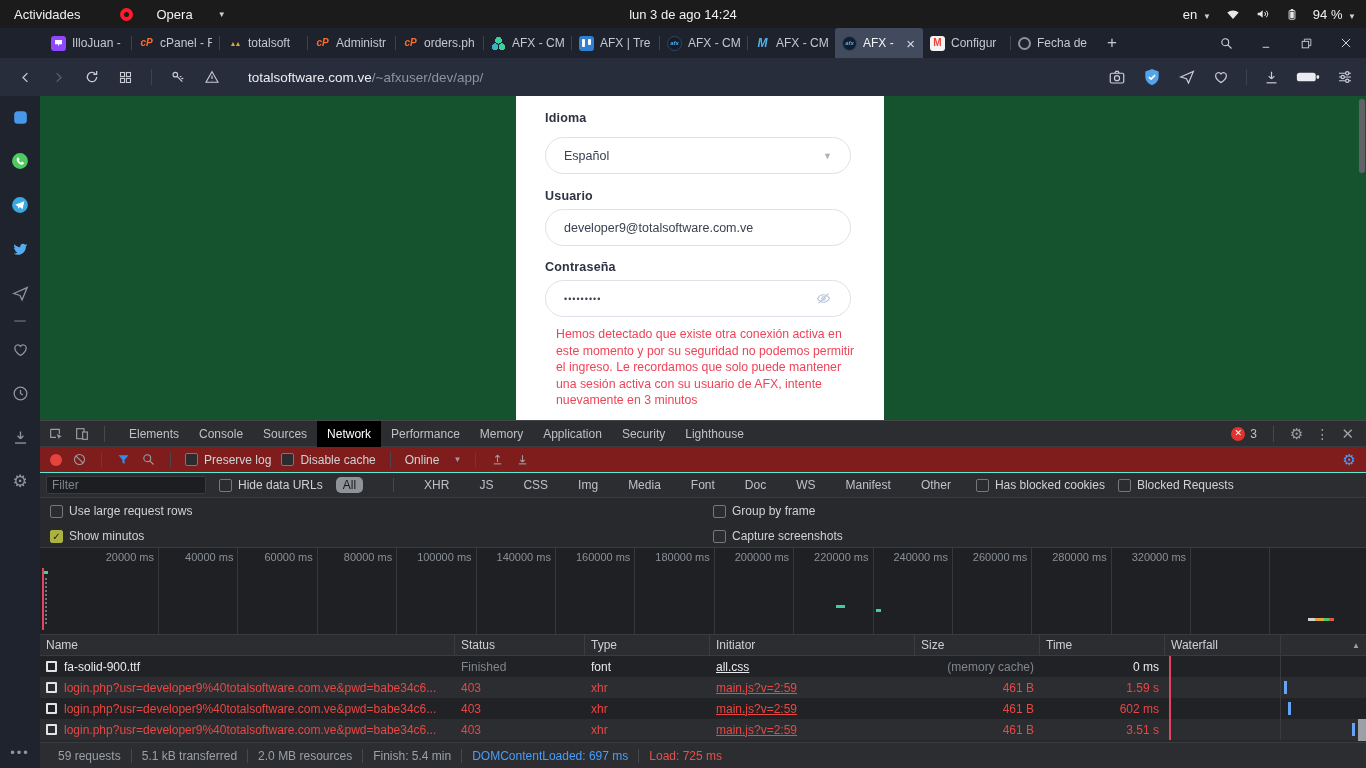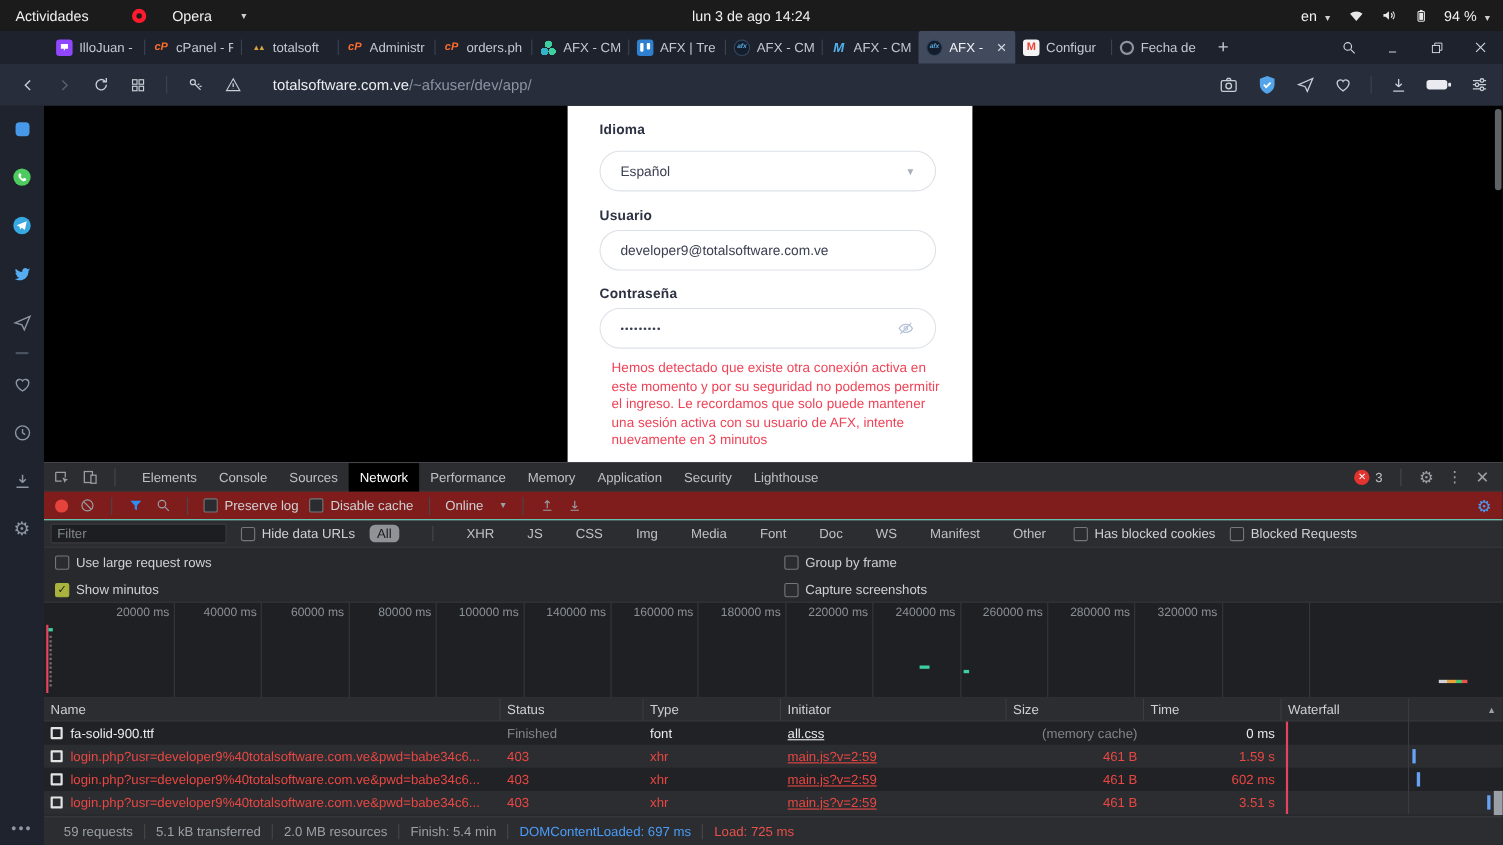--- a/index.html
+++ b/index.html
@@ -61,21 +61,21 @@
   .addr-right{position:absolute;right:12px;display:flex;align-items:center;gap:16px;color:#c9cdd6}
   .shieldwrap{width:20px;height:20px}
 
   
   .sidebar{position:absolute;top:96px;left:0;width:40px;bottom:0;background:#1e232e;z-index:20;display:flex;flex-direction:column;align-items:center;padding-top:10px;gap:22px}
   .sb-icon{width:22px;height:22px;display:flex;align-items:center;justify-content:center;color:#8f96a3}
   .sb-sep{width:12px;height:2px;background:#4a5261;border-radius:1px;margin:-6px 0}
   .sb-bottom{position:absolute;bottom:8px;left:0;width:40px;display:flex;justify-content:center;color:#8f96a3;letter-spacing:2px;font-size:13px}
 
   
-  .pagearea{position:absolute;top:96px;left:40px;right:0;height:324px;background:#000000;overflow:hidden}
+  .pagearea{position:absolute;top:96px;left:40px;right:0;height:324px;background:#14532d;overflow:hidden}
   .page-scrollbar{position:absolute;right:1px;top:3px;width:6px;height:74px;background:#5f6368;border-radius:3px}
   .card{position:absolute;left:476px;top:0;width:368px;height:324px;background:#ffffff;color:#2d3142}
   .f-label{position:absolute;left:29px;font-size:12.5px;font-weight:bold;letter-spacing:.2px;color:#2d3142}
   .pill{position:absolute;left:29px;width:306px;height:37px;border:1px solid #dde1e8;border-radius:19px;
     display:flex;align-items:center;padding:0 18px;font-size:12.5px;color:#3b4152;background:#fff}
   .pill .chev{margin-left:auto;color:#a9afbb;font-size:9px}
   .pill input{border:0;outline:0;background:transparent;font:inherit;color:inherit;width:100%}
   .eye{margin-left:auto;color:#b6c2d8}
   .err{position:absolute;left:40px;top:230px;width:300px;font-size:12.3px;line-height:16.5px;color:#ee4458}
 
@@ -618,20 +618,23 @@
         <div class="tickcell" style="width: 79.4px;">
           <span>140000 ms</span>
         </div>
         <div class="tickcell" style="width: 79.4px;">
           <span>160000 ms</span>
         </div>
         <div class="tickcell" style="width: 79.4px;">
           <span>180000 ms</span>
         </div>
         <div class="tickcell" style="width: 79.4px;">
+          <span>200000 ms</span>
+        </div>
+        <div class="tickcell" style="width: 79.4px;">
           <span>220000 ms</span>
         </div>
         <div class="tickcell" style="width: 79.4px;">
           <span>240000 ms</span>
         </div>
         <div class="tickcell" style="width: 79.4px;">
           <span>260000 ms</span>
         </div>
         <div class="tickcell" style="width: 79.4px;">
           <span>280000 ms</span>

